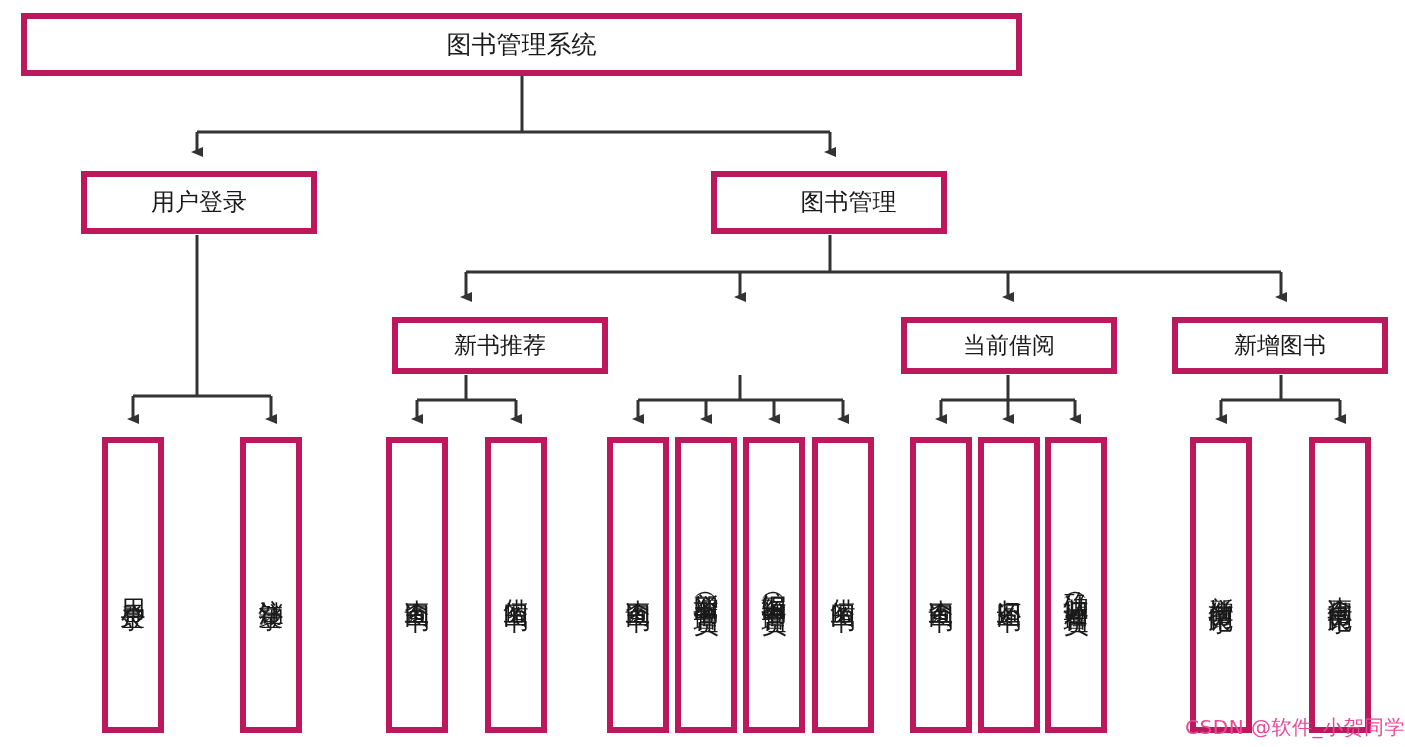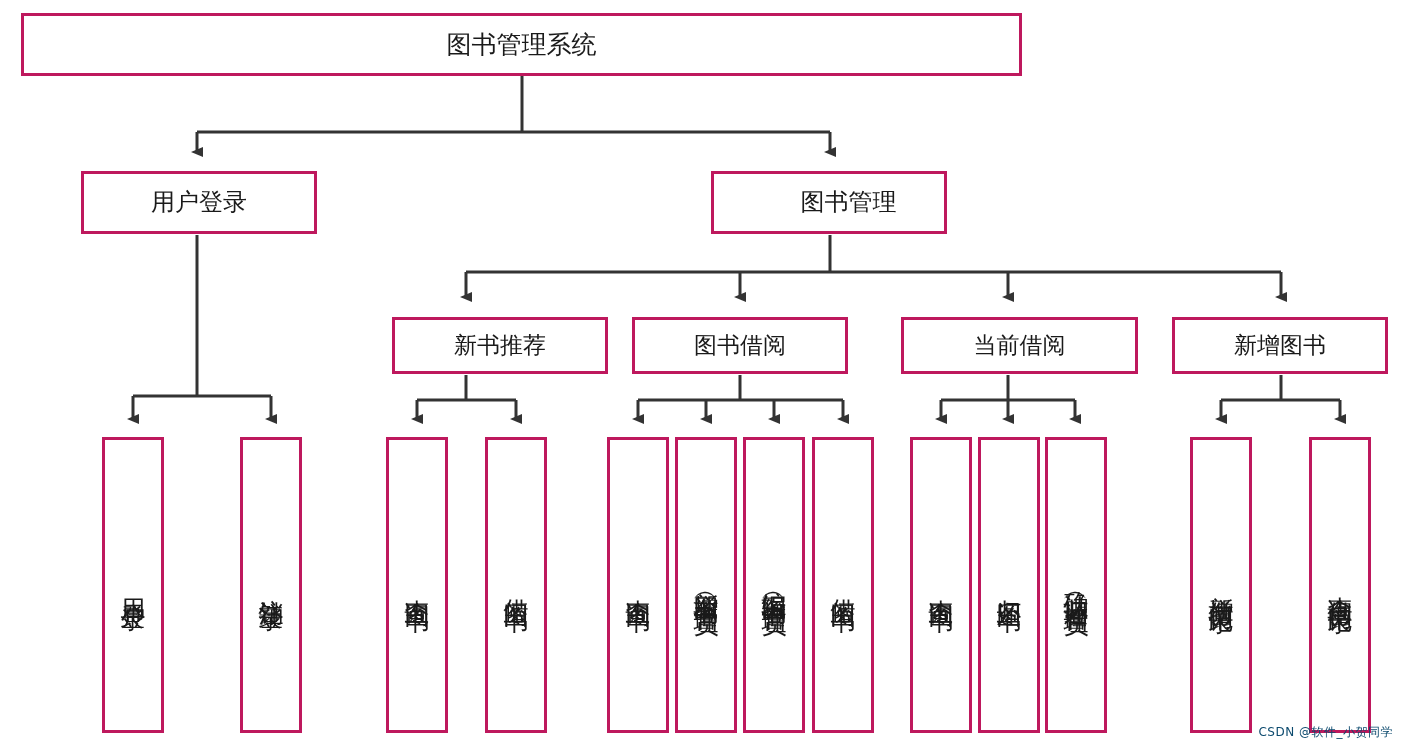--- a/index.html
+++ b/index.html
@@ -22,21 +22,21 @@
     position: absolute;
     left: 0;
     top: 0;
     width: 1405px;
     height: 747px;
   }
   .node {
     position: absolute;
     box-sizing: border-box;
     background: #ffffff;
-    border: 3px solid #be185d;
+    border: 6px solid #be185d;
     display: flex;
     align-items: center;
     justify-content: center;
     color: #1a1a1a;
     line-height: 1.18;
     text-align: center;
   }
   .node-label {
     display: block;
     white-space: pre-line;
@@ -55,24 +55,24 @@
   }
   .node.leaf .node-label {
     font-size: 25px;
     writing-mode: vertical-rl;
     text-orientation: upright;
     letter-spacing: 3px;
     line-height: 1;
   }
   #watermark {
     position: absolute;
-    right: 12px;
+    right: 0;
     bottom: 6px;
-    font-size: 12px;
-    color: #0c4a6e;
+    font-size: 20px;
+    color: #ec4899;
     letter-spacing: 0.5px;
     white-space: nowrap;
     pointer-events: none;
   }
 </style>
 </head>
 <body>
 
 <div id="diagram-root">
 
@@ -133,24 +133,21 @@
   <div class="node level2" style="left:81px; top:171px; width:236px; height:63px;">
     <span class="node-label">用户登录</span>
   </div>
   <div class="node level2" style="left:711px; top:171px; width:236px; height:63px;padding-left:39px;">
     <span class="node-label">图书管理</span>
   </div>
 
   <div class="node level3" style="left:362px; top:317px; width:216px; height:57px;margin-left:30px;">
     <span class="node-label">新书推荐</span>
   </div>
-  <div class="node level3" style="left:632px; top:317px; width:216px; height:57px;">
-    <span class="node-label">图书借阅</span>
-  </div>
-  <div class="node level3" style="left:901px; top:317px; width:237px; height:57px;justify-content:center;">
+  <div class="node level3" style="left:901px; top:317px; width:216px; height:57px;justify-content:center;">
     <span class="node-label">当前借阅</span>
   </div>
   <div class="node level3" style="left:1172px; top:317px; width:216px; height:57px;">
     <span class="node-label">新增图书</span>
   </div>
 
   <div class="node leaf" style="left:102px; top:437px; width:62px; height:296px;">
     <span class="node-label">用户登录</span>
   </div>
   <div class="node leaf" style="left:240px; top:437px; width:62px; height:296px;">

